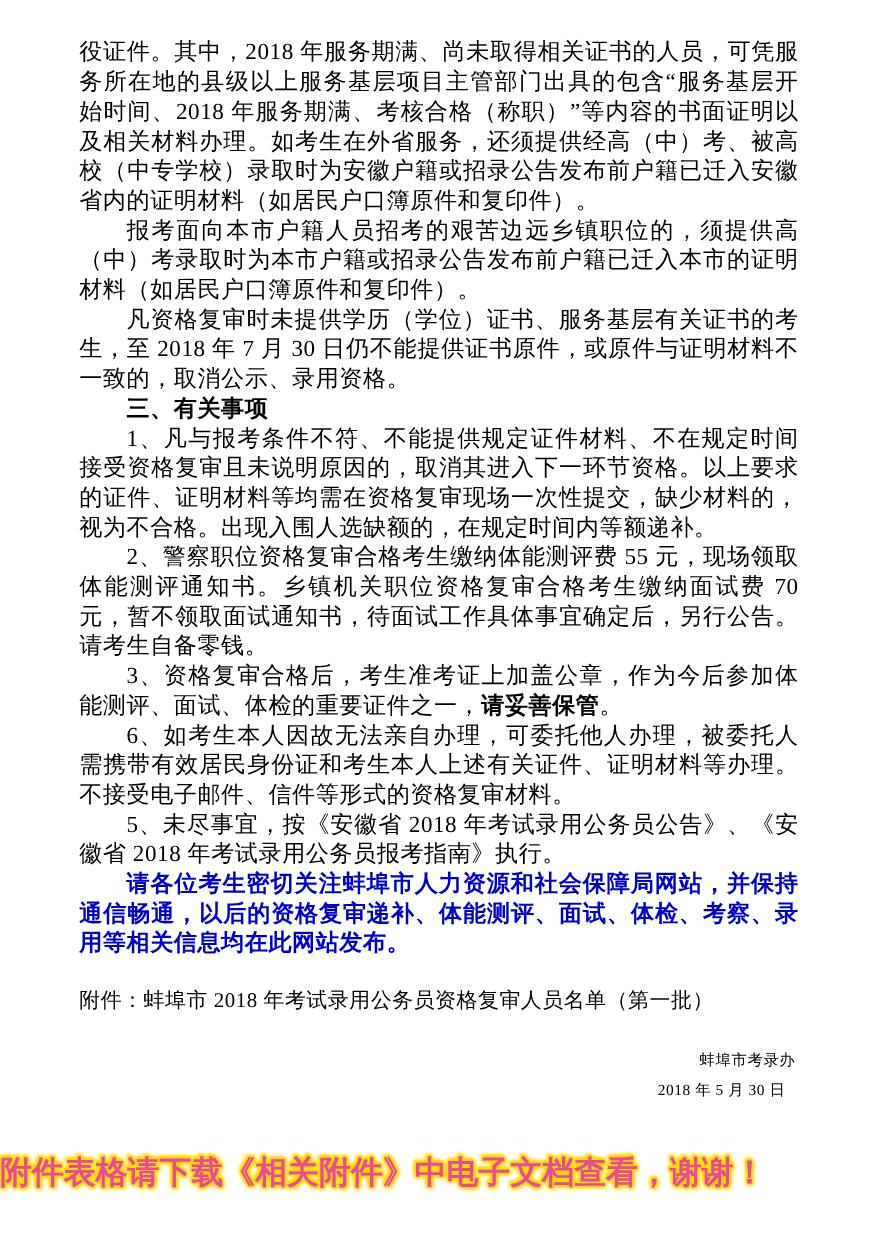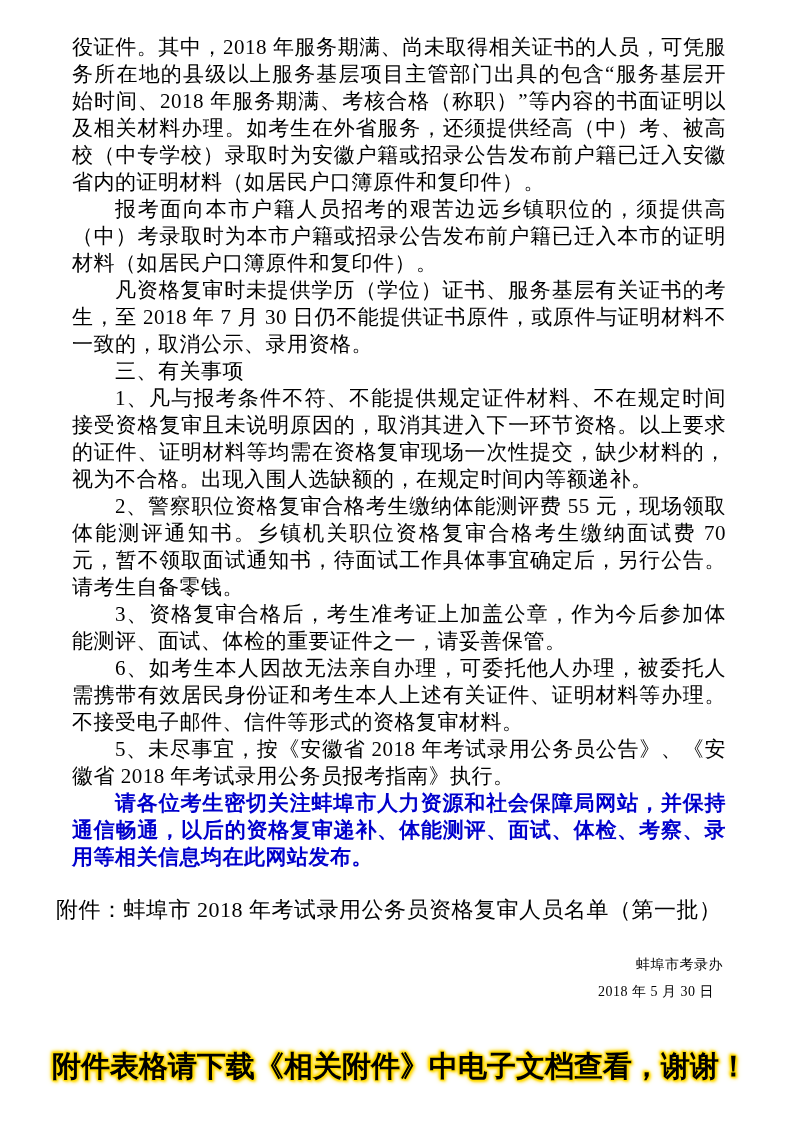--- a/index.html
+++ b/index.html
@@ -23,54 +23,53 @@
     font-size: 21px;
     line-height: 27px;
     text-align: justify;
     letter-spacing: 0.5px;
   }
   .doc-body p {
     margin: 0;
     padding: 0;
   }
   p.indent { text-indent: 43px; }
-  .bold { font-weight: normal; }
+  .bold { font-weight: bold; }
   .blue { color: #0000cc; font-weight: bold; }
   .attachment-line {
     position: absolute;
-    left: 56px;
+    left: 72px;
     top: 896px;
     width: 680px;
-    font-size: 22px;
+    font-size: 19px;
     line-height: 27px;
     letter-spacing: 0.5px;
   }
   .sig-block {
     position: absolute;
     right: 77px;
     top: 951px;
     text-align: right;
     font-size: 14px;
     line-height: 27px;
     letter-spacing: 0.5px;
   }
   .sig-block .date-line {
     padding-right: 9px;
   }
   .footer-notice {
     position: absolute;
     left: 0;
     top: 1046px;
     width: 800px;
-    text-align: center;
     font-family: "Liberation Sans", "DejaVu Sans", sans-serif;
     font-weight: bold;
     font-size: 29px;
     line-height: 40px;
-    color: #000000;
+    color: #ec4899;
     text-shadow:
       0 0 2px #ffdd00,
       0 0 4px #ffdd00,
       0 0 6px #ffd000,
       1px 1px 2px #ffdd00,
       -1px -1px 2px #ffdd00,
       1px -1px 2px #ffdd00,
       -1px 1px 2px #ffdd00,
       2px 2px 3px #ffe34d,
       -2px -2px 3px #ffe34d;

